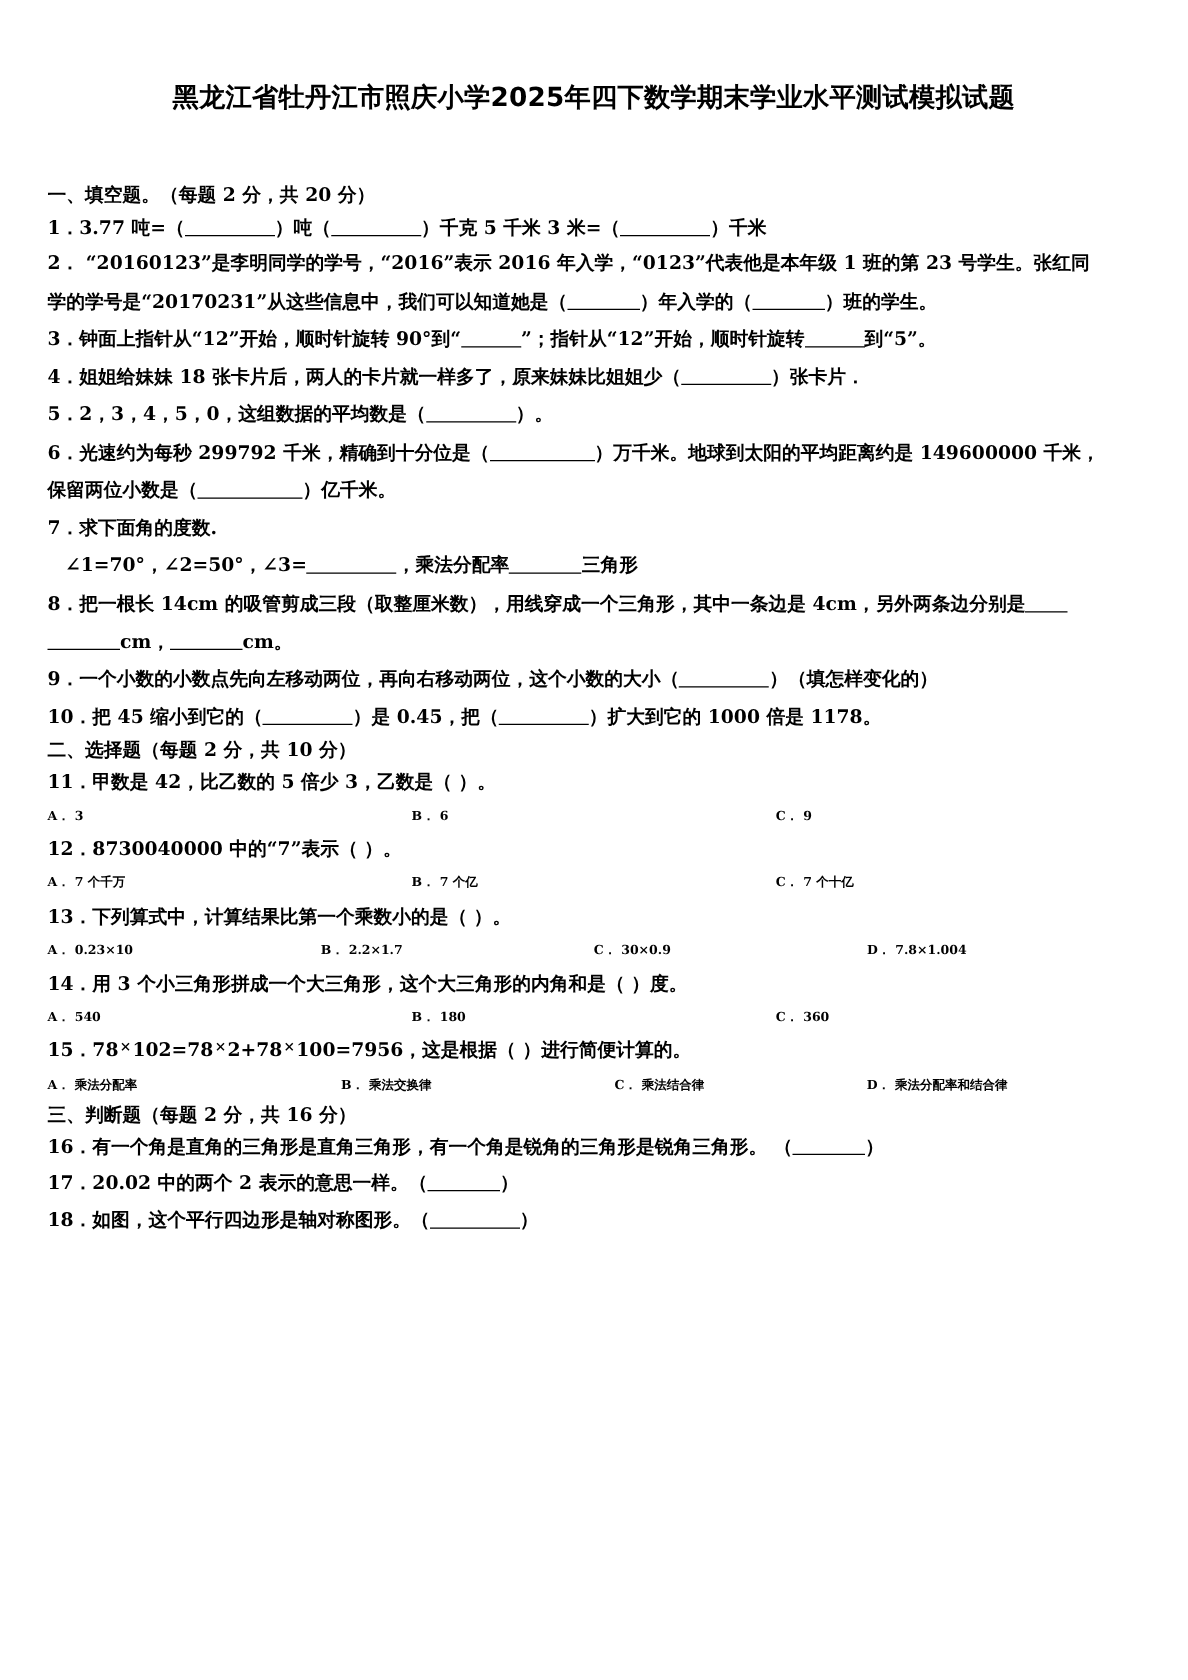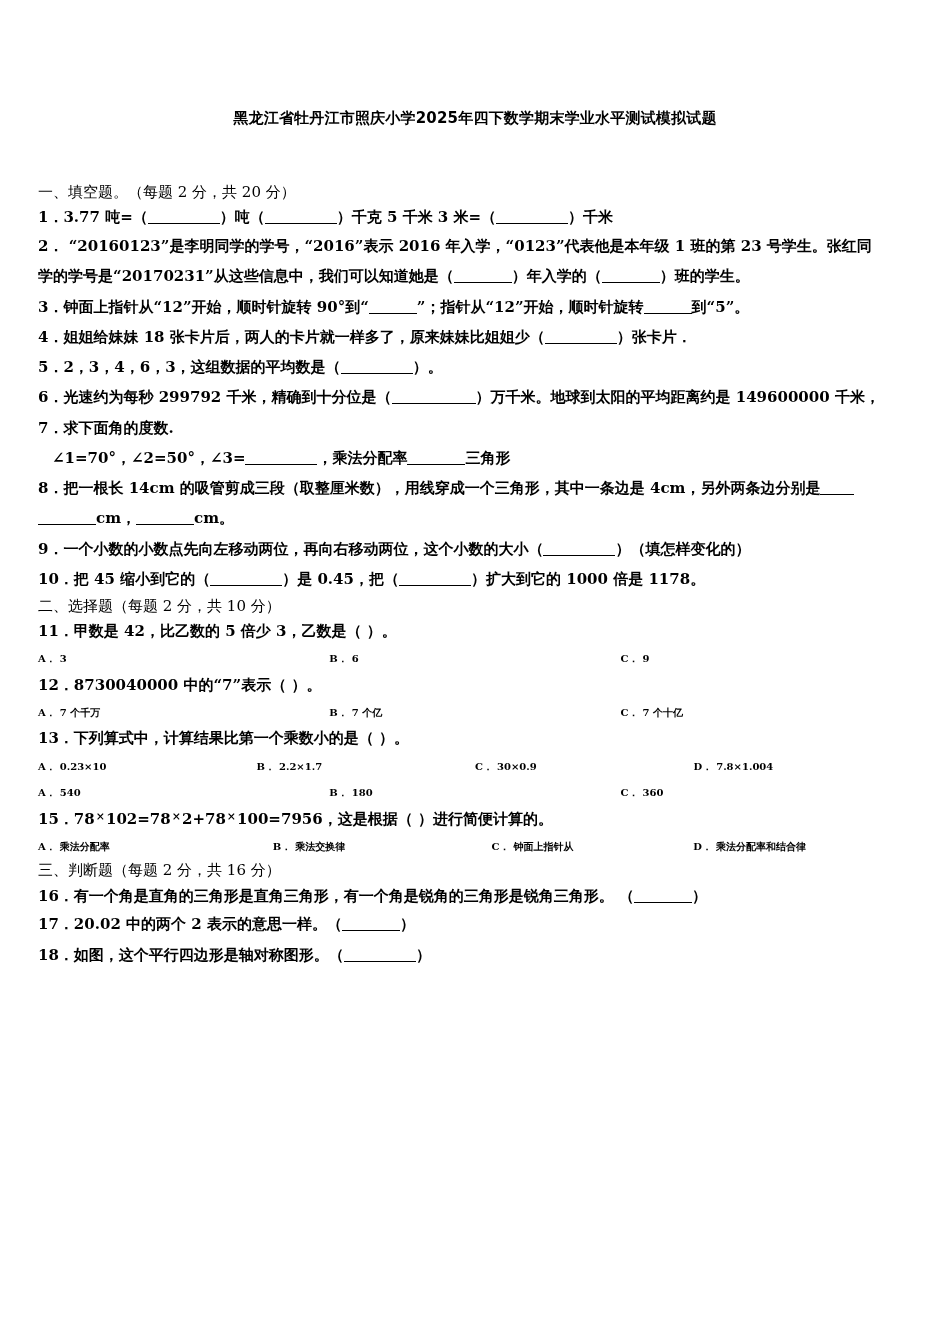--- a/index.html
+++ b/index.html
@@ -18,30 +18,30 @@
   .page {
     width: 950px;
     height: 1344px;
     box-sizing: border-box;
     padding: 0 38px;
     position: relative;
   }
   .doc-title {
     text-align: center;
     font-weight: bold;
-    font-size: 15px;
+    font-size: 21px;
     letter-spacing: 0.2px;
     margin: 0;
-    padding-top: 108px;
+    padding-top: 64px;
     line-height: 1.4;
     font-family: "DejaVu Sans", "Liberation Sans", sans-serif;
   }
   .section-head {
     font-size: 15px;
-    font-weight: normal;
+    font-weight: bold;
     margin-top: 0;
     margin-bottom: 0;
     line-height: 1.55;
   }
   .q {
     font-size: 15px;
     font-weight: bold;
     line-height: 1.55;
     margin: 0;
     padding: 3.5px 0;
@@ -106,25 +106,28 @@
 
   <div class="q">
     <span>3．钟面上指针从“12”开始，顺时针旋转 90°到“</span><span class="blank b-sm"></span><span>”；指针从“12”开始，顺时针旋转</span><span class="blank b-sm"></span><span>到“5”。</span>
   </div>
 
   <div class="q">
     <span>4．姐姐给妹妹 18 张卡片后，两人的卡片就一样多了，原来妹妹比姐姐少（</span><span class="blank b-lg"></span><span>）张卡片．</span>
   </div>
 
   <div class="q">
-    <span>5．2，3，4，6，3，这组数据的平均数是（</span><span class="blank b-lg"></span><span>）。</span>
+    <span>5．2，3，4，5，0，这组数据的平均数是（</span><span class="blank b-lg"></span><span>）。</span>
   </div>
 
   <div class="q">
     <span>6．光速约为每秒 299792 千米，精确到十分位是（</span><span class="blank b-xl"></span><span>）万千米。地球到太阳的平均距离约是 149600000 千米，</span>
+  </div>
+  <div class="q">
+    <span>保留两位小数是（</span><span class="blank b-xl"></span><span>）亿千米。</span>
   </div>
 
   <div class="q">
     <span>7．求下面角的度数.</span>
   </div>
   <div class="q q7b">
     <span>∠1=70°，∠2=50°，∠3=</span><span class="blank b-lg"></span><span>，乘法分配率</span><span class="blank b-md"></span><span>三角形</span>
   </div>
 
   <div class="q">
@@ -159,33 +162,34 @@
   </div>
 
   <div class="q tight">13．下列算式中，计算结果比第一个乘数小的是（    ）。</div>
   <div class="opts c4">
     <div><span class="lab">A．</span><span>0.23×10</span></div>
     <div><span class="lab">B．</span><span>2.2×1.7</span></div>
     <div><span class="lab">C．</span><span>30×0.9</span></div>
     <div><span class="lab">D．</span><span>7.8×1.004</span></div>
   </div>
 
+  <div class="q tight">14．用 3 个小三角形拼成一个大三角形，这个大三角形的内角和是（    ）度。</div>
   <div class="opts c3">
     <div><span class="lab">A．</span><span>540</span></div>
     <div><span class="lab">B．</span><span>180</span></div>
     <div><span class="lab">C．</span><span>360</span></div>
   </div>
 
   <div class="q tight">
     <span>15．78</span><span class="sup-x">×</span><span>102=78</span><span class="sup-x">×</span><span>2+78</span><span class="sup-x">×</span><span>100=7956，这是根据（    ）进行简便计算的。</span>
   </div>
   <div class="opts c4 narrow">
     <div><span class="lab">A．</span><span>乘法分配率</span></div>
     <div><span class="lab">B．</span><span>乘法交换律</span></div>
-    <div><span class="lab">C．</span><span>钟面上指针从</span></div>
+    <div><span class="lab">C．</span><span>乘法结合律</span></div>
     <div><span class="lab">D．</span><span>乘法分配率和结合律</span></div>
   </div>
 
   <div class="section-head">三、判断题（每题 2 分，共 16 分）</div>
 
   <div class="q tight">
     <span>16．有一个角是直角的三角形是直角三角形，有一个角是锐角的三角形是锐角三角形。    （</span><span class="blank b-md"></span><span>）</span>
   </div>
 
   <div class="q">

